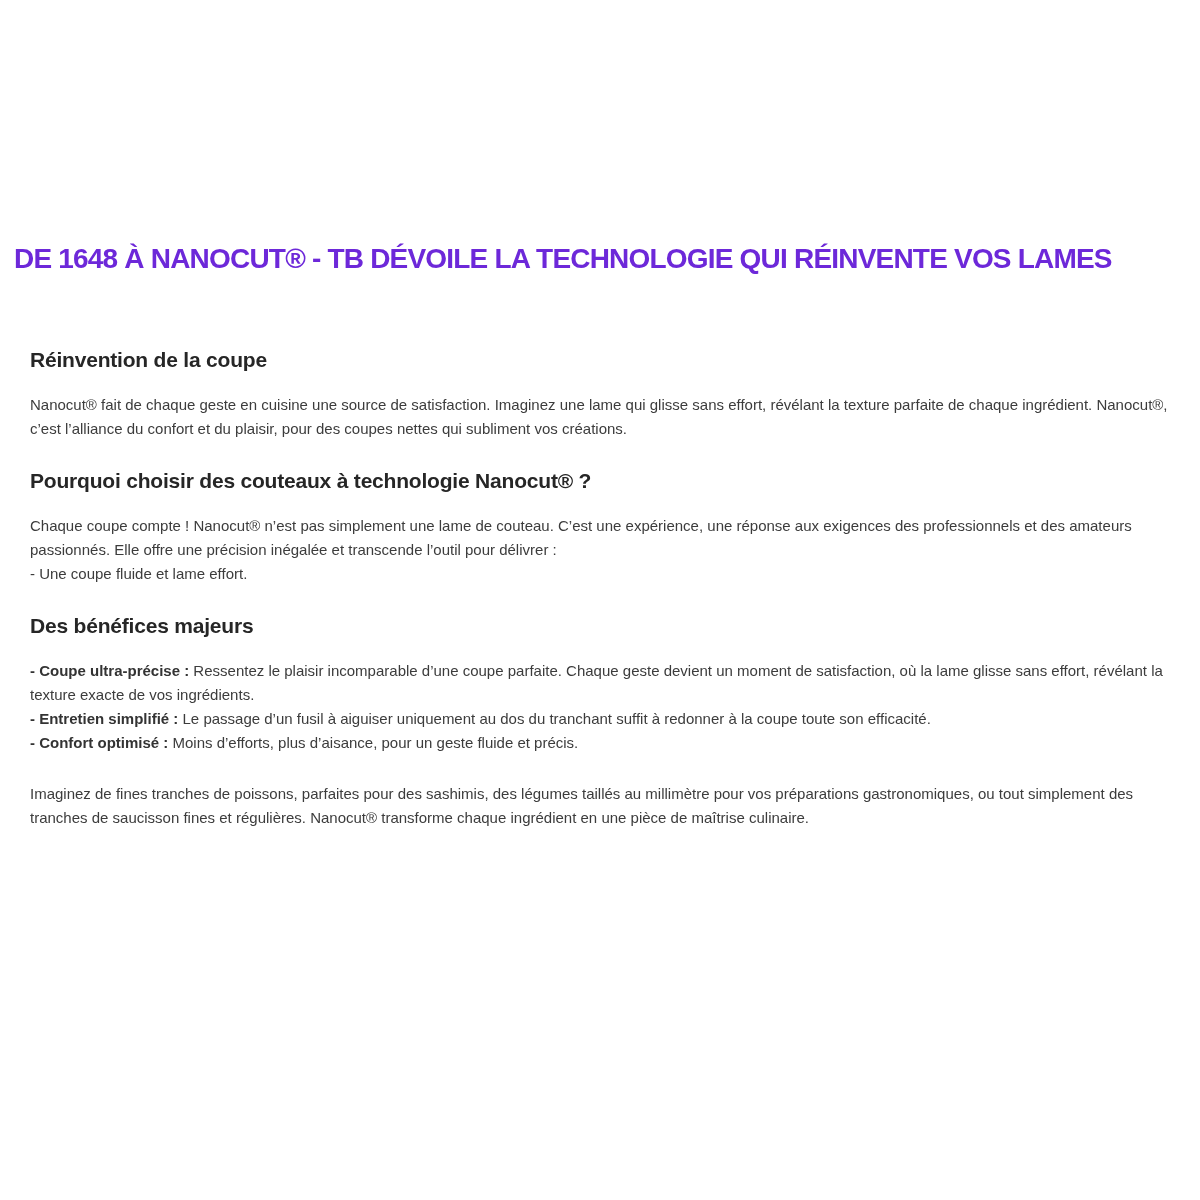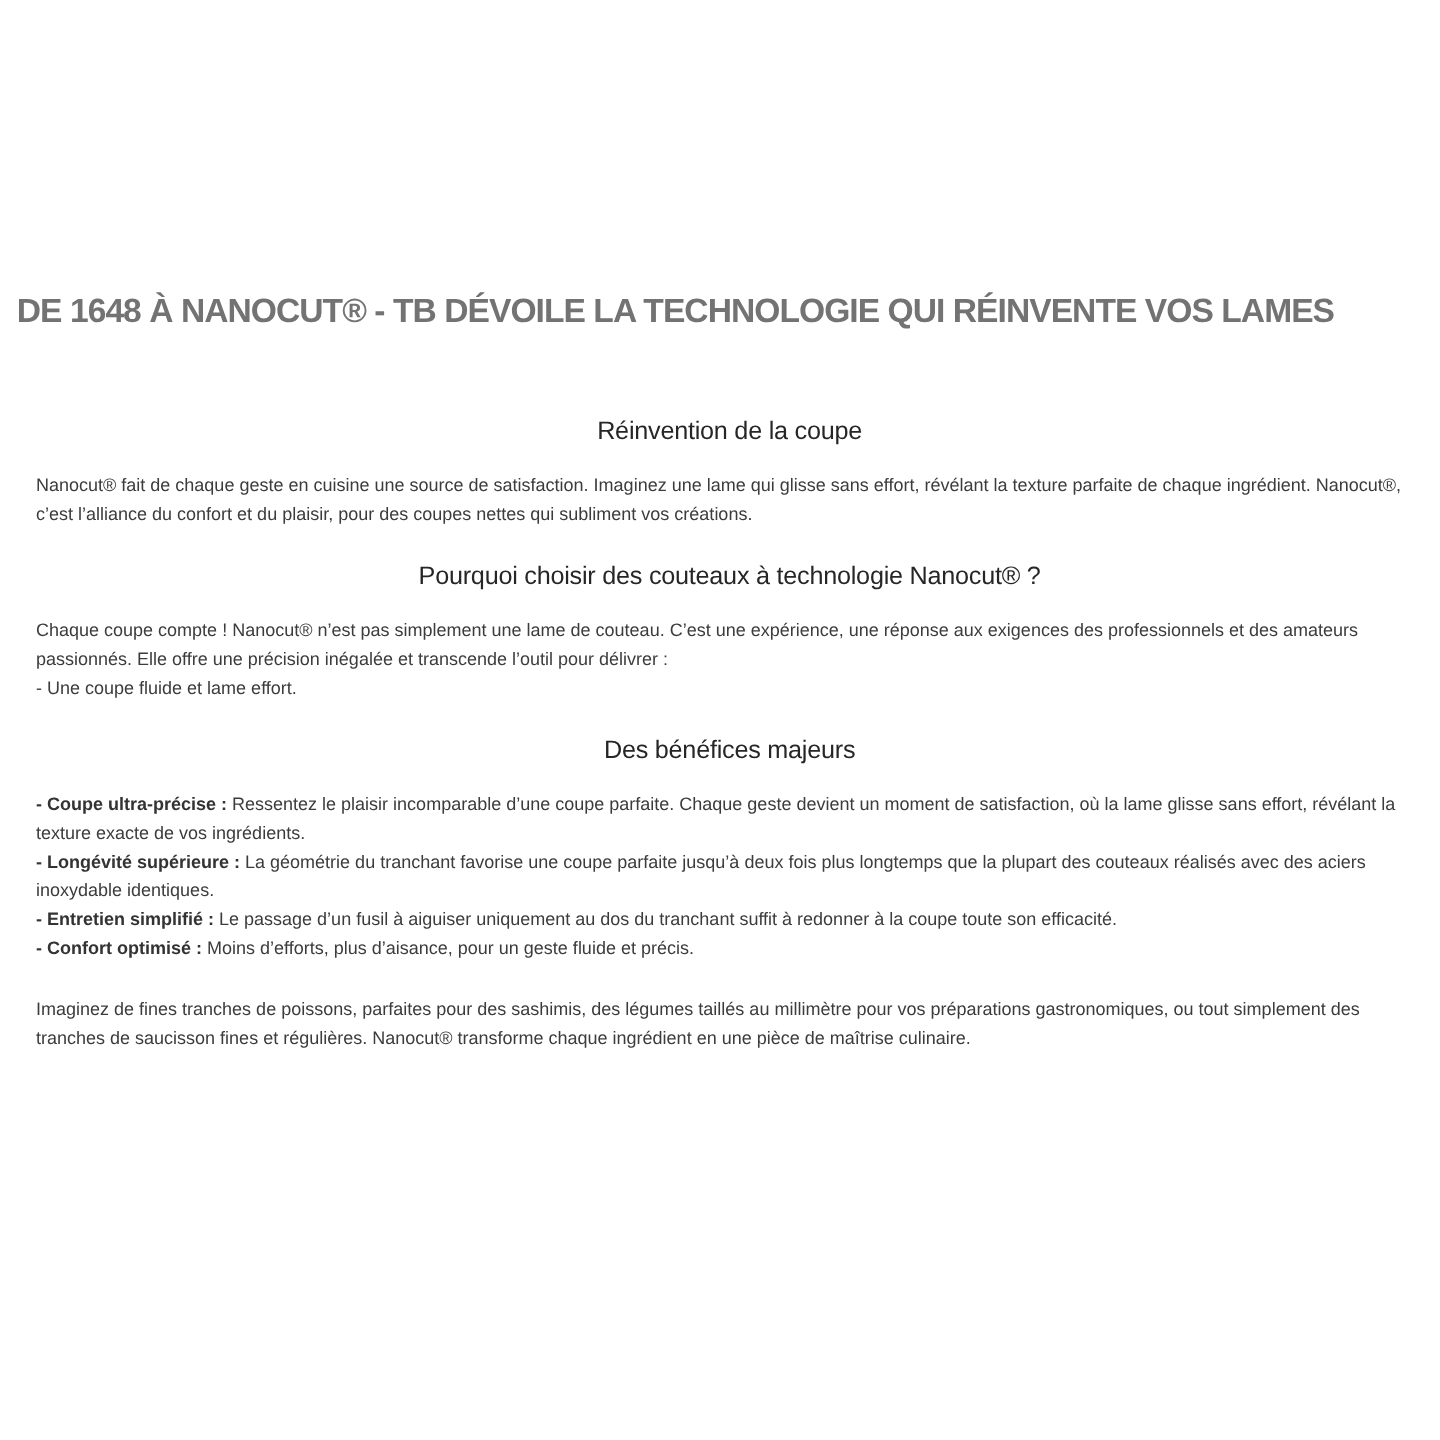--- a/index.html
+++ b/index.html
@@ -16,34 +16,33 @@
       overflow: hidden;
     }
     .page {
       padding: 243px 14px 0 30px;
       color: #3c3c3c;
     }
     .title {
       font-size: 28px;
       font-weight: 700;
       letter-spacing: -0.8px;
-      color: #737373;
+      color: #6d28d9;
       margin: 0 0 0 -16px;
       white-space: nowrap;
     }
     .sec { margin-top: 27px; }
     .sec-first { margin-top: 72px; }
     .h2 {
       font-size: 21px;
-      font-weight: 400;
+      font-weight: 700;
       letter-spacing: -0.2px;
       color: #262626;
       margin: 0 0 20px 0;
       line-height: 26px;
-      text-align: center;
     }
     .body {
       font-size: 15px;
       line-height: 24px;
       margin: 0;
       color: #3c3c3c;
     }
     .lead {
       font-weight: 700;
       color: #333333;
@@ -65,21 +64,20 @@
 
     <section class="sec">
       <h2 class="h2">Pourquoi choisir des couteaux à technologie Nanocut® ?</h2>
       <p class="body">Chaque coupe compte ! Nanocut® n’est pas simplement une lame de couteau. C’est une expérience, une réponse aux exigences des professionnels et des amateurs passionnés. Elle offre une précision inégalée et transcende l’outil pour délivrer :</p>
       <div class="body">- Une coupe fluide et lame effort.</div>
     </section>
 
     <section class="sec">
       <h2 class="h2">Des bénéfices majeurs</h2>
       <div class="body"><span class="lead">- Coupe ultra-précise :</span><span> Ressentez le plaisir incomparable d’une coupe parfaite. Chaque geste devient un moment de satisfaction, où la lame glisse sans effort, révélant la texture exacte de vos ingrédients.</span></div>
-      <div class="body"><span class="lead">- Longévité supérieure :</span><span> La géométrie du tranchant favorise une coupe parfaite jusqu’à deux fois plus longtemps que la plupart des couteaux réalisés avec des aciers inoxydable identiques.</span></div>
       <div class="body"><span class="lead">- Entretien simplifié :</span><span> Le passage d’un fusil à aiguiser uniquement au dos du tranchant suffit à redonner à la coupe toute son efficacité.</span></div>
       <div class="body"><span class="lead">- Confort optimisé :</span><span> Moins d’efforts, plus d’aisance, pour un geste fluide et précis.</span></div>
     </section>
 
     <section class="sec">
       <p class="body">Imaginez de fines tranches de poissons, parfaites pour des sashimis, des légumes taillés au millimètre pour vos préparations gastronomiques, ou tout simplement des tranches de saucisson fines et régulières. Nanocut® transforme chaque ingrédient en une pièce de maîtrise culinaire.</p>
     </section>
 
   </div>
 </div>

